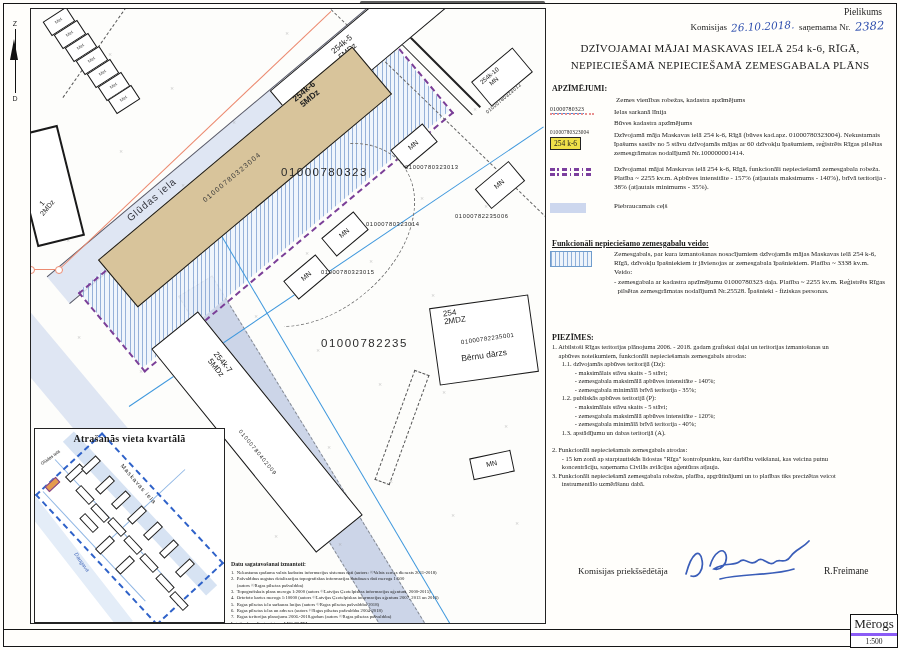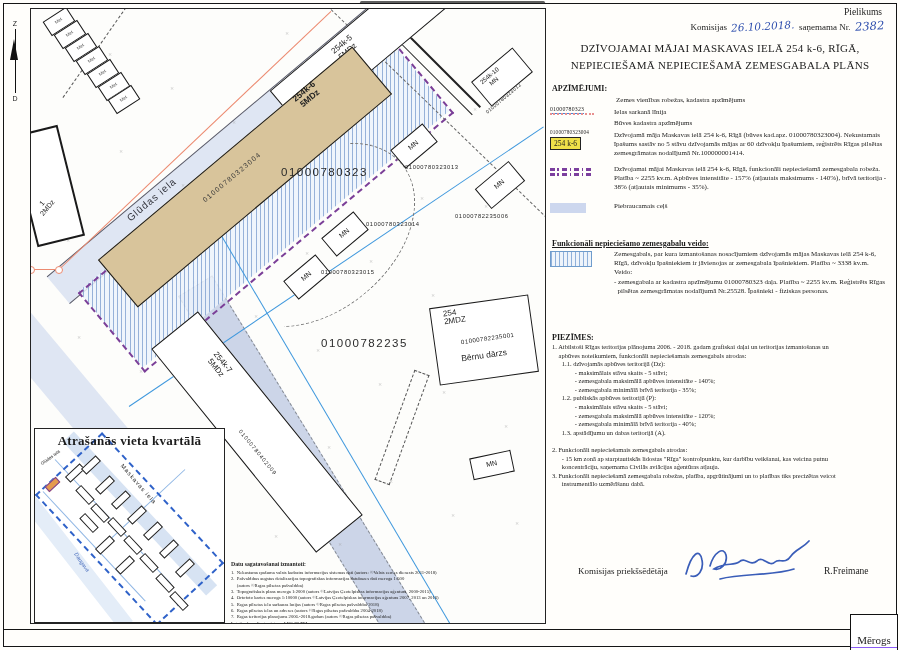--- a/index.html
+++ b/index.html
@@ -20,21 +20,21 @@
   .bl{display:block;text-align:center;font-family:"Liberation Sans",sans-serif;color:#222;}
   .off{position:absolute;font-family:"Liberation Sans",sans-serif;color:#222;white-space:nowrap;}
   .xm{position:absolute;font-size:5px;color:#9a9a9a;font-family:"DejaVu Sans",sans-serif;opacity:.6;}
   .hstripes{position:absolute;left:-60%;top:-180%;width:240%;height:460%;
             background:repeating-linear-gradient(90deg,rgba(78,122,188,.55) 0 1px,transparent 1px 4.2px);}
   .node{position:absolute;width:6px;height:6px;border:1.2px solid #ec8a70;border-radius:50%;background:#fff;}
 
   
   .inset{position:absolute;left:3px;top:419px;width:189px;height:193px;background:#fff;
          border:1px solid #232323;overflow:hidden;z-index:30;}
-  .inset .title{position:absolute;left:0;right:0;top:2px;text-align:center;font-size:13px;font-weight:bold;}
+  .inset .title{position:absolute;left:0;right:0;top:2px;text-align:center;font-size:10px;font-weight:bold;}
   .ib{position:absolute;background:#fff;border:0.8px solid #222;}
 
   
   .dsrc{position:absolute;left:200px;top:552px;width:320px;z-index:25;}
   .dsrc .h{font-size:5.8px;font-weight:bold;margin-bottom:3px;}
   .dsrc .pre{font-size:4.7px;line-height:1.35;white-space:pre-wrap;color:#222;}
 
   
   .north{position:absolute;left:4px;top:20px;width:22px;text-align:center;font-family:"Liberation Sans",sans-serif;}
   .north .nl{font-size:7px;display:block;}
@@ -64,21 +64,21 @@
   .hatchsw{width:40px;height:14px;border:1px solid #6f9ccc;
            background:repeating-linear-gradient(90deg,#8fb0da 0 1.2px,#eef4fb 1.2px 4px);}
   .pre{white-space:pre-wrap;}
   .formtxt{font-size:7px;line-height:1.32;}
   .notes{position:absolute;left:4px;top:343px;width:342px;font-size:6.5px;line-height:1.32;}
   .sig-role{position:absolute;left:30px;top:566px;font-size:9px;}
   .sig-name{position:absolute;left:276px;top:566px;font-size:9.5px;}
   .sigsvg{position:absolute;left:130px;top:538px;}
   .scalebox{position:absolute;left:850px;top:614px;width:46px;background:#fff;border:1.2px solid #111;
             text-align:center;font-family:"Liberation Serif",serif;z-index:5;}
-  .scalebox .r1{font-size:11px;padding:1px 0;border-bottom:1px solid #8b5cf6;margin-top:18px;}
+  .scalebox .r1{font-size:13px;padding:1px 0;border-bottom:3px solid #8b5cf6;}
   .scalebox .r2{font-size:7.5px;padding:1px 0;}
 </style>
 </head>
 <body>
 
 <div class="sheet">
   <div class="frame"></div>
   <div class="streak" style="left:360px;top:1px;width:185px;height:3px;opacity:.7;"></div>
 
   <div class="north">

